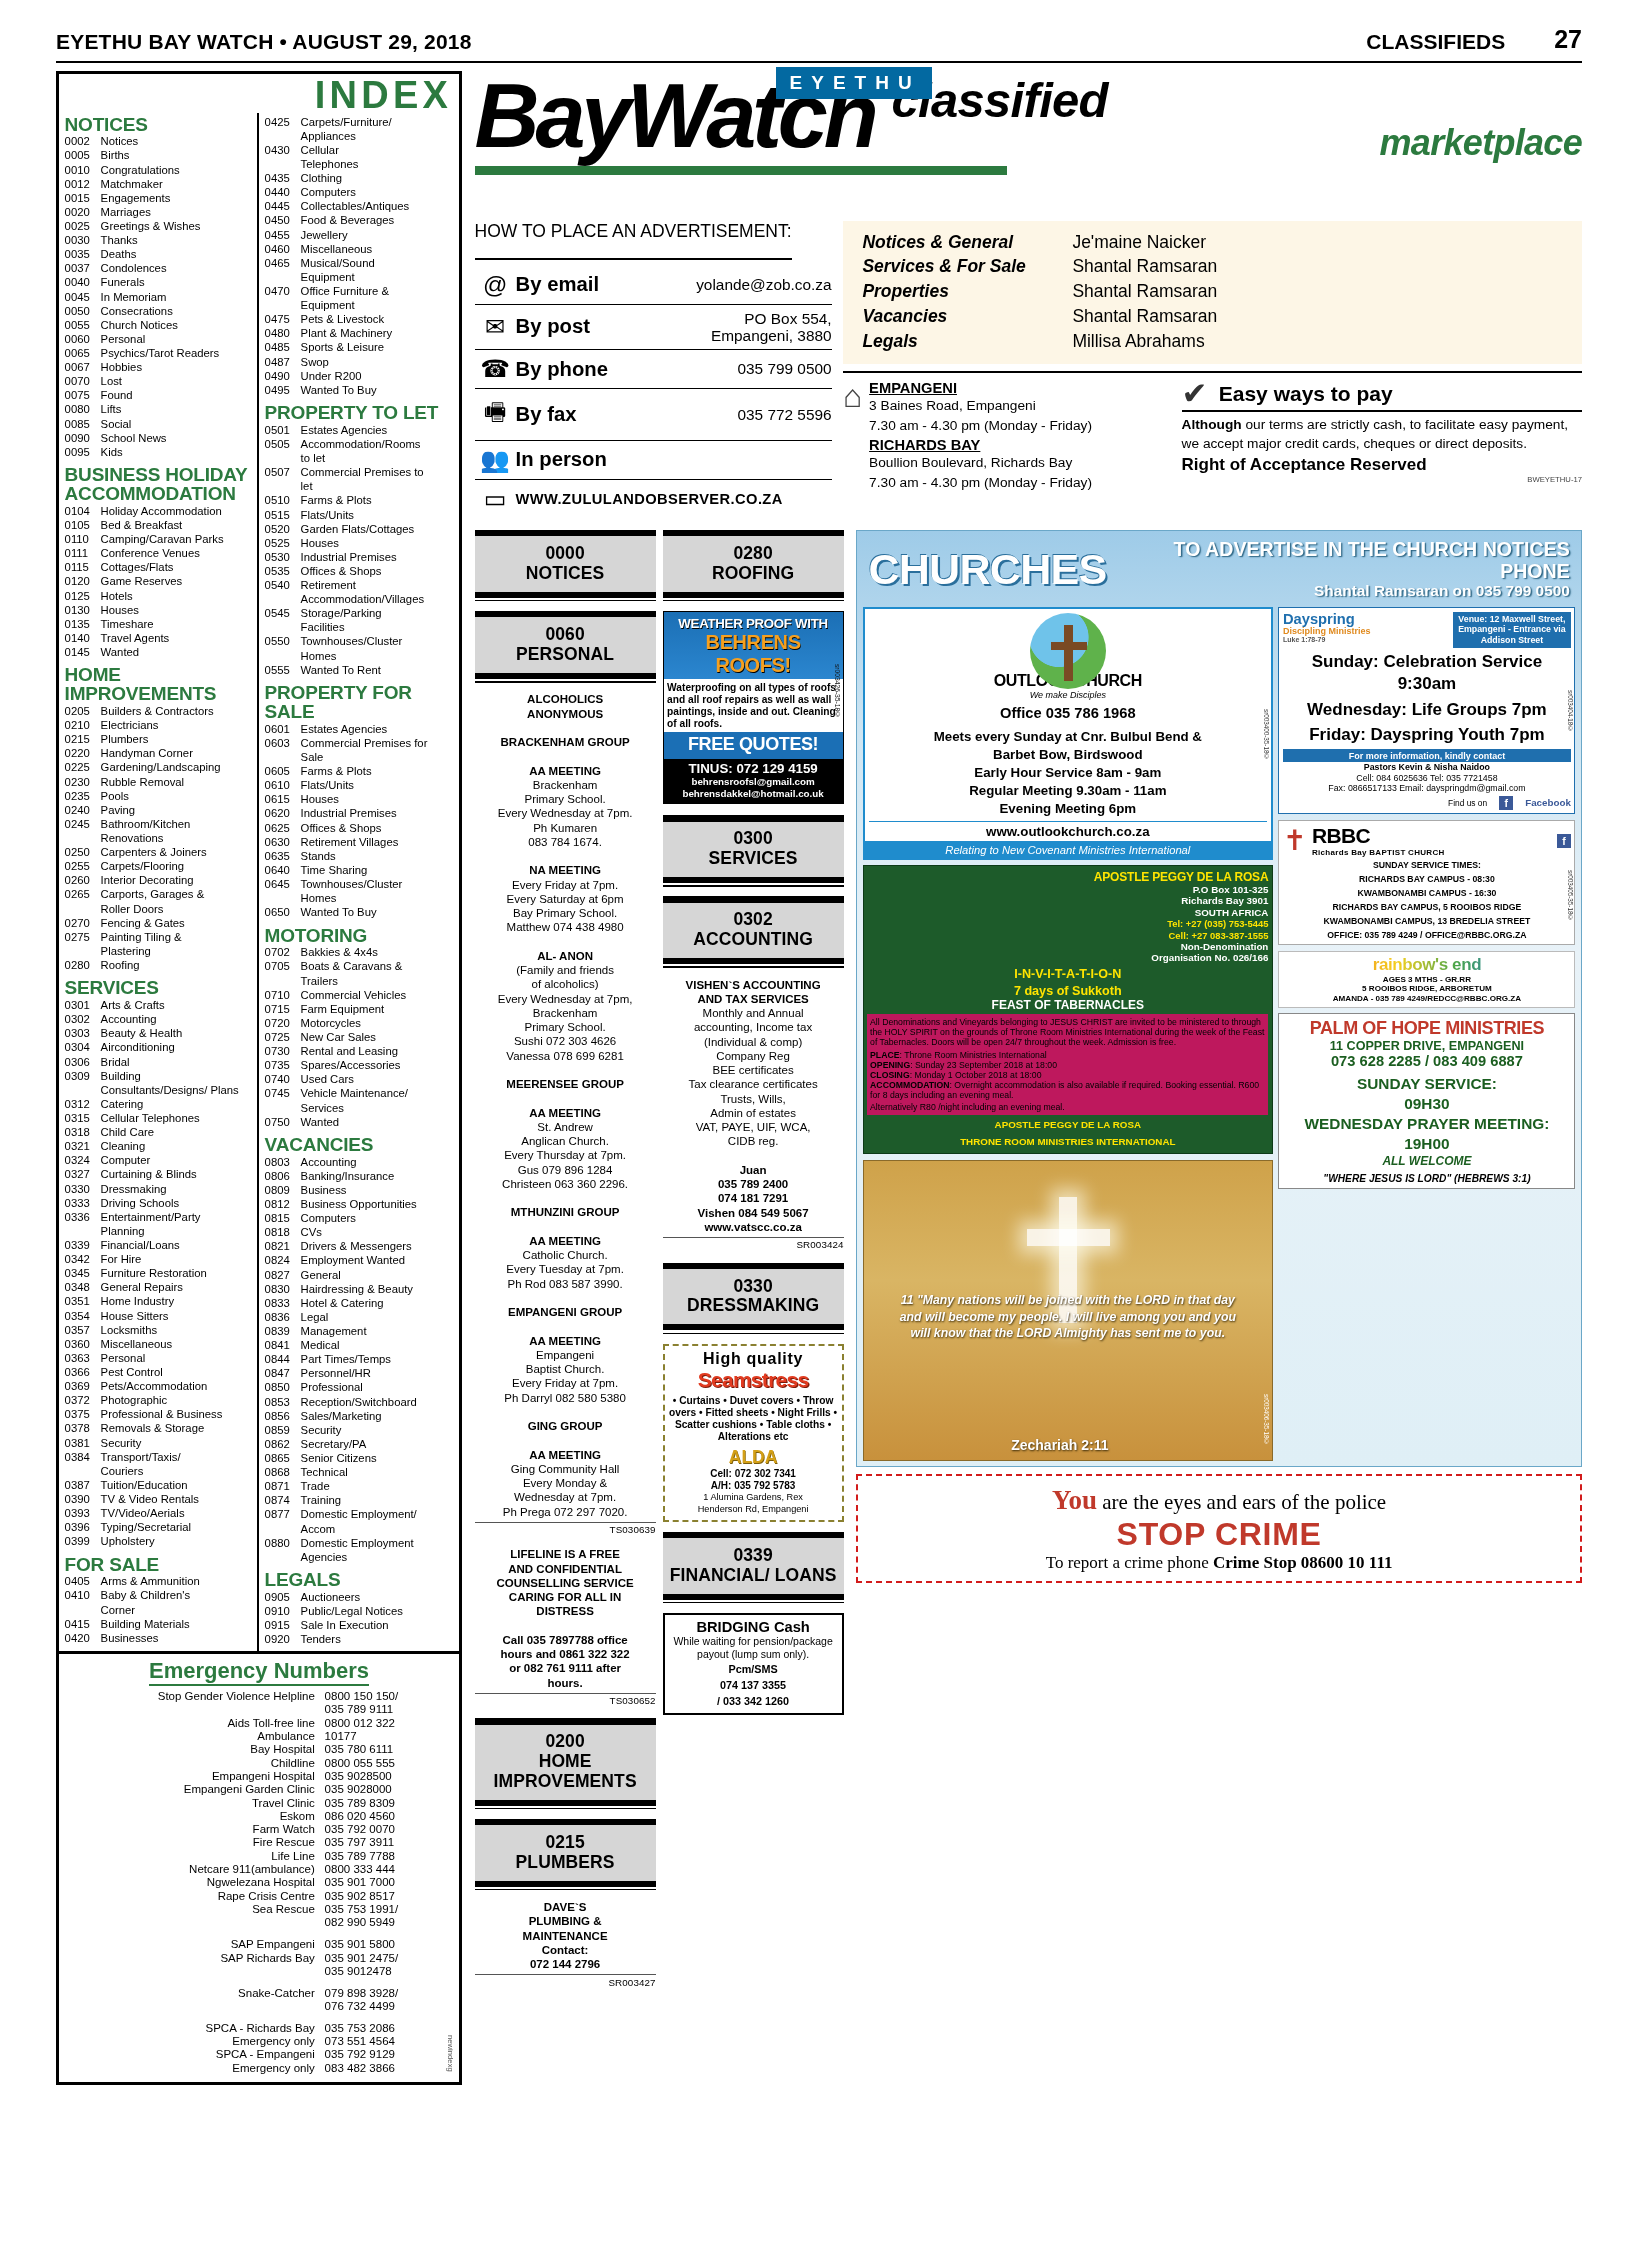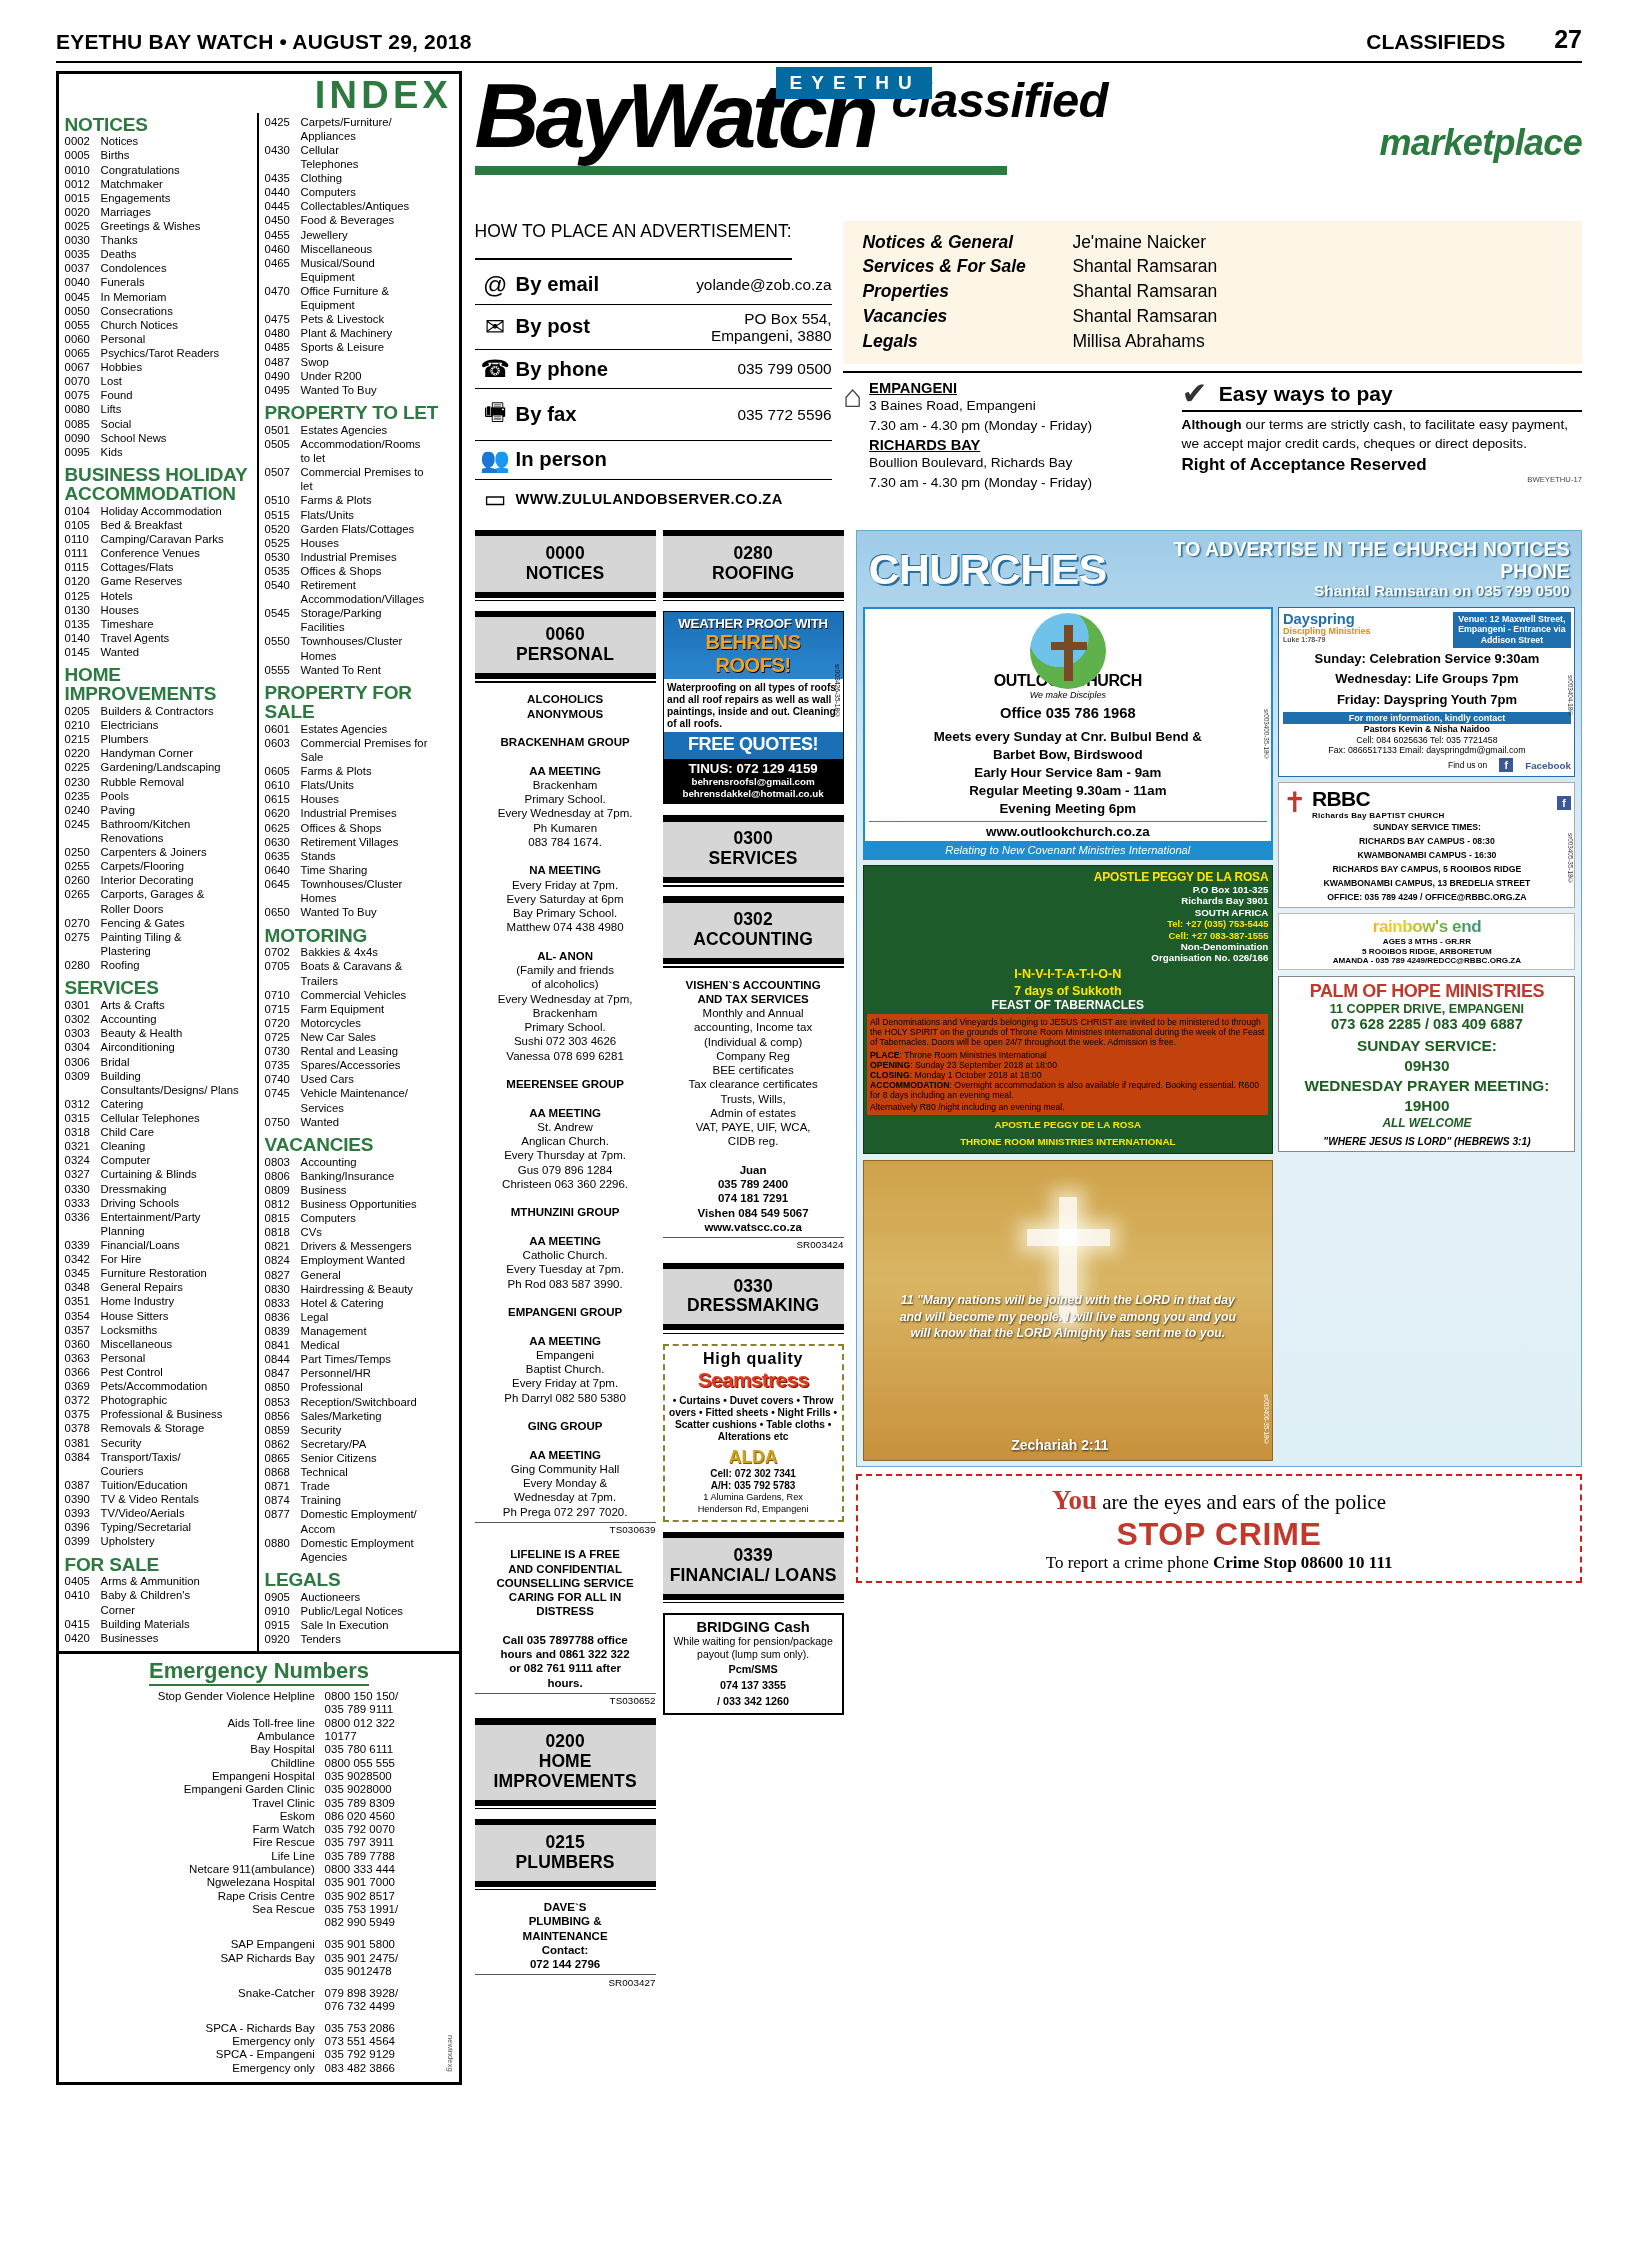--- a/index.html
+++ b/index.html
@@ -177,32 +177,32 @@
   .ol-url { text-align:center; font-weight:900; font-size:13.3px; border-top:1.4px solid #1f8ccd; margin-top:2.8px; padding-top:2.1px; }
   .ol-foot { background:#1f8ccd; color:#fff; text-align:center; font-style:italic; font-size:11.2px; padding:2.1px 0; margin:2.8px -4.2px -4.2px -4.2px; }
   .vcode { position:absolute; right:0.7px; top:40%; font-size:6.3px; color:#333; writing-mode: vertical-rl; }
 
   .peggy { background:#1d5b2a; border:1.4px solid #0d3a18; padding:3.5px; color:#fff; position:relative; }
   .pg-name { color:#ffe400; font-weight:900; font-size:12px; text-align:right; letter-spacing:-0.2px; }
   .pg-addr { color:#fff; font-weight:900; font-size:9.8px; text-align:right; line-height:1.18; }
   .pg-tel { color:#ffe400; font-weight:900; font-size:9.4px; text-align:right; line-height:1.2; }
   .pg-invite { color:#ffe400; font-weight:900; font-size:12.6px; text-align:center; margin-top:2.8px; }
   .pg-feast { color:#fff; font-weight:900; font-size:12px; text-align:center; }
-  .pg-body { background:#c2410c; color:#000; font-size:8.7px; line-height:1.16; padding:2.8px; margin-top:2.8px; }
+  .pg-body { background:#be185d; color:#000; font-size:8.7px; line-height:1.16; padding:2.8px; margin-top:2.8px; }
   .pg-body b { font-weight:900; }
   .pg-bar { background:#1d5b2a; color:#ffe400; font-weight:900; font-size:9.8px; text-align:center;
     padding:2.1px; margin-top:2.1px; }
 
   .dayspring { background:#fff; border:1.4px solid #1f6fae; padding:3.5px; position:relative; }
   .ds-top { display:flex; justify-content:space-between; align-items:flex-start; }
   .ds-logo { font-weight:900; font-size:13.3px; color:#1f6fae; line-height:1.02; }
   .ds-logo span { display:block; font-size:9px; color:#e08a1e; font-weight:700; }
   .ds-venue { background:#1f6fae; color:#fff; font-size:8.8px; font-weight:700; line-height:1.2;
     padding:2.1px 3.5px; text-align:center; width:118px; }
-  .ds-times { font-weight:900; font-size:13px; text-align:center; line-height:1.3; margin-top:3.5px; }
+  .ds-times { font-weight:900; font-size:17px; text-align:center; line-height:1.3; margin-top:3.5px; }
   .ds-contact-bar { background:#1f6fae; color:#fff; text-align:center; font-size:9px; font-weight:700; padding:1.4px; margin-top:2.8px; }
   .ds-small { font-size:8.8px; text-align:center; line-height:1.2; }
   .ds-fb { display:flex; align-items:center; gap:12px; justify-content:flex-end; margin-top:2.1px; }
   .fbicon { width:14px;height:14px;background:#3b5998;color:#fff;font-weight:900;font-size:10.5px;
     text-align:center;line-height:14px; }
 
   .rbbc { background:#fff; border:1.4px solid #aaa; padding:3.5px; position:relative; }
   .rb-top { display:flex; align-items:center; gap:5.6px; }
   .rb-cross { font-size:28px; color:#c0392b; line-height:.8; }
   .rb-name { font-weight:900; font-size:21px; letter-spacing:-0.7px; }

